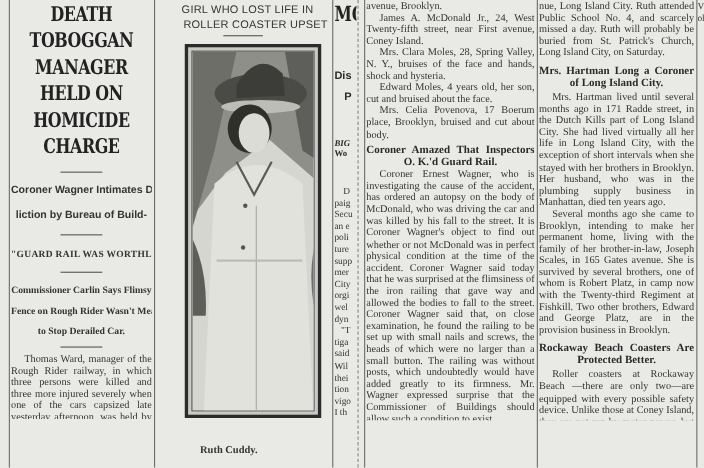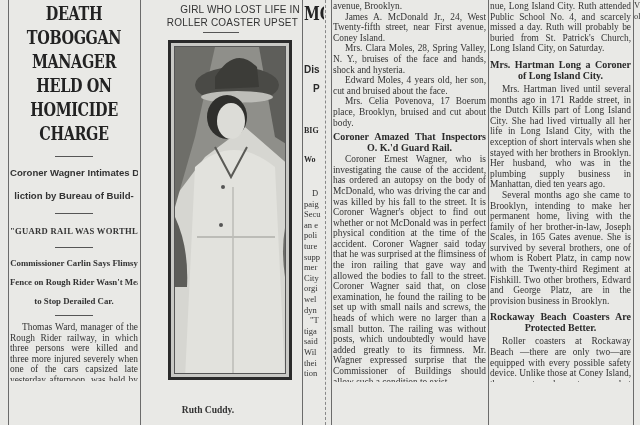--- a/index.html
+++ b/index.html
@@ -75,21 +75,21 @@
   <div class="deck-serif" style="font-size:8.8px; white-space:nowrap;">Fence on Rough Rider Wasn't Meant</div>
   <div class="deck-serif" style="font-size:8.8px;">to Stop Derailed Car.</div>
   <div class="short-rule" style="margin:4px auto 6px;"></div>
   <div class="body-text">
     <p class="para">Thomas Ward, manager of the Rough Rider railway, in which three persons were killed and three more injured severely when one of the cars capsized late yesterday afternoon, was held by Magistrate Nash in the Coney Island court today in $5,000 bail on a charge of homicide. Bail was furnished by William Ward, a brother, president of the Coney Island Bank. Thomas Ward will have a hearing July 20. He was arrested soon after the accident. Following are the names of the victims:</p>
 
   </div>
 </div>
 
 <div class="col" style="left:142px; width:158px;">
-  <div class="deck-sans" style="font-size:10px; line-height:13px; text-align:right; margin-left:8px; margin-top:3px; font-weight:normal; letter-spacing:0.2px;">GIRL WHO LOST LIFE IN</div>
+  <div class="deck-sans" style="font-size:10px; line-height:13px; text-align:center; margin-left:8px; margin-top:3px; font-weight:normal; letter-spacing:0.2px;">GIRL WHO LOST LIFE IN</div>
   <div class="deck-sans" style="font-size:10px; line-height:13px; text-align:right; margin-right:2px; font-weight:normal; letter-spacing:0.2px;">ROLLER COASTER UPSET</div>
   <div class="short-rule" style="margin:3px auto 0; width:36px;"></div>
 </div>
 <div class="photo">
   <div class="photo-inner">
     <svg width="116" height="332" viewBox="0 0 116 332">
       <rect x="0" y="0" width="116" height="332" fill="#d6d6d1"></rect>
       <polygon points="0,0 116,0 116,120 70,80 30,110 0,150" fill="#8f8f8a"></polygon>
       <polygon points="0,0 40,0 20,90 0,160" fill="#6e6e69"></polygon>
       <polygon points="84,0 116,0 116,100 100,90" fill="#5e5e5a"></polygon>
@@ -108,22 +108,22 @@
       <path d="M116 160 Q104 190 110 230 L116 230 Z" fill="#6d6d69"></path>
     </svg>
   </div>
 </div>
 <div class="caption">Ruth Cuddy.</div>
 
 <div class="col" style="left:304px; width:20px;">
   <div style="font-family:'DejaVu Serif',serif; font-weight:bold; font-size:19px; transform:scaleX(0.75); transform-origin:left; margin-top:2px; color:#222;">MC</div>
   <div style="font-family:'Liberation Sans',sans-serif; font-weight:bold; font-size:10px; margin-top:40px;">Dis</div>
   <div style="font-family:'Liberation Sans',sans-serif; font-weight:bold; font-size:10px; margin-left:9px; margin-top:8px;">P</div>
-  <div style="font-family:'Liberation Serif',serif; font-weight:bold; font-size:8px; margin-top:32px;">BIG</div>
-  <div style="font-family:'Liberation Serif',serif; font-weight:bold; font-size:8px; margin-top:20px;">Wo</div>
+  <div style="font-family:'Liberation Serif',serif; font-weight:bold; font-size:8px; margin-top:32px;font-style:italic;">BIG</div>
+  <div style="font-family:'Liberation Serif',serif; font-weight:bold; font-size:8px; margin-top:0;">Wo</div>
   <div class="body-text" style="margin-top:24px; font-size:8.5px; line-height:10.6px; text-align:left;">
     <div style="margin-left:8px;">D</div>
     <div>paig</div>
     <div>Secu</div>
     <div>an e</div>
     <div>poli</div>
     <div>ture</div>
     <div>supp</div>
     <div>mer</div>
     <div>City</div>

